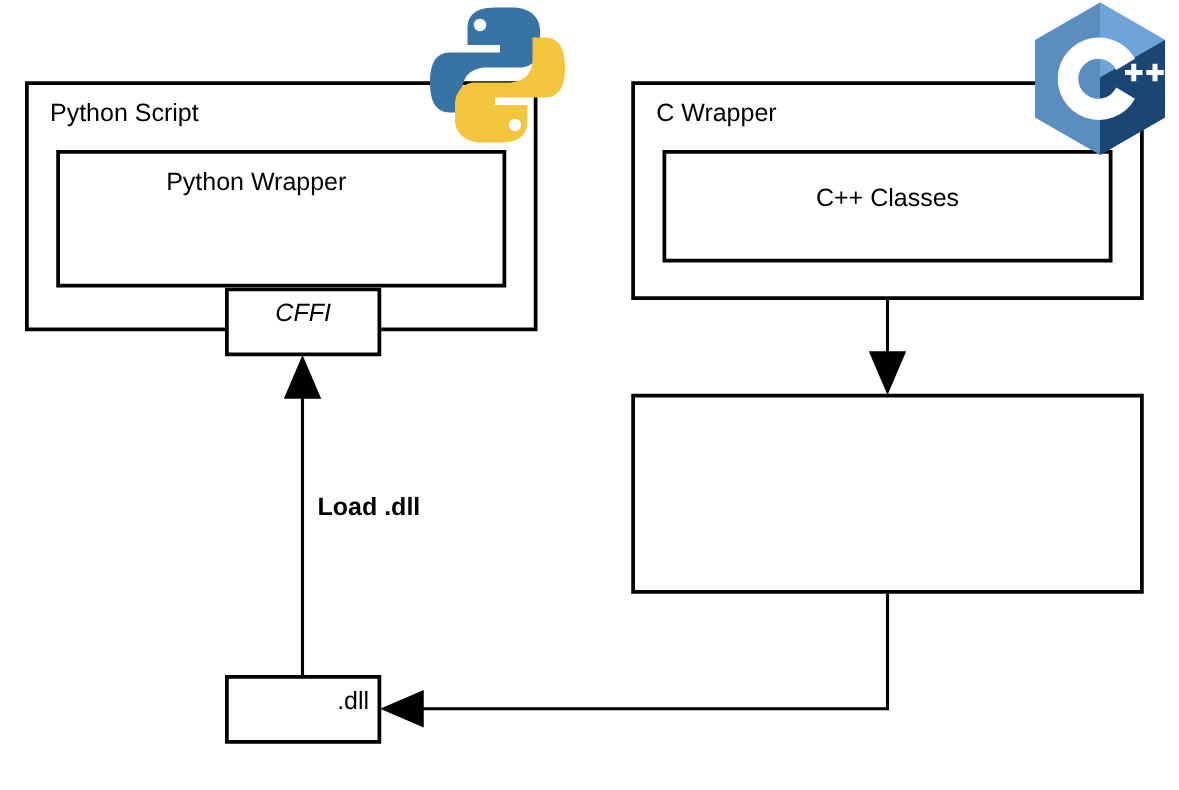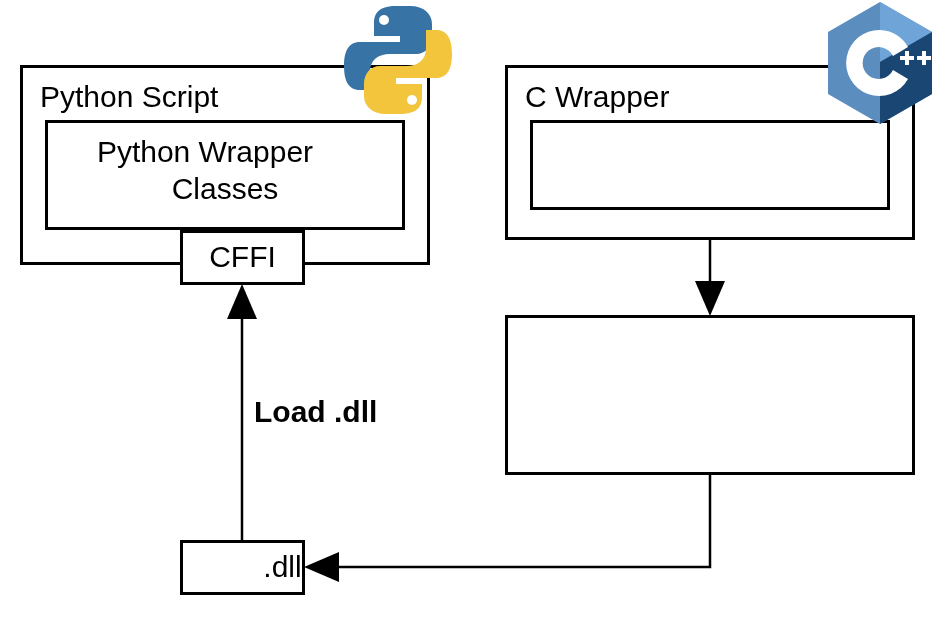--- a/index.html
+++ b/index.html
@@ -17,21 +17,21 @@
     height: 632px;
   }
   .box {
     position: absolute;
     border: 3px solid #000;
     background: #fff;
     box-sizing: border-box;
   }
   .label {
     position: absolute;
-    font-size: 30px;
+    font-size: 20px;
     line-height: 1.15;
     white-space: nowrap;
   }
   .label.center {
     text-align: center;
   }
   svg.arrows {
     position: absolute;
     left: 0; top: 0;
     width: 943px; height: 632px;
@@ -44,29 +44,29 @@
 </head>
 <body>
 
 <div class="stage">
 
   <div class="box" style="left:20px; top:65px; width:410px; height:200px;"></div>
   <div class="label" style="left:40px; top:80px;">Python Script</div>
 
   <div class="box" style="left:45px; top:120px; width:360px; height:110px;"></div>
   <div class="label center" style="left:45px; top:135px; width:320px; text-align:center;">Python Wrapper</div>
-  <div class="label center" style="left:45px; top:172px; width:360px; text-align:center;">Classes</div>
 
   <div class="box" style="left:180px; top:230px; width:125px; height:55px; background:#fff;"></div>
-  <div class="label center" style="left:180px; top:240px; width:125px; text-align:center;">CFFI</div>
+  <div class="label center" style="left:180px; top:240px; width:125px; text-align:center;font-style:italic;">CFFI</div>
 
   <div class="box" style="left:505px; top:65px; width:410px; height:175px;"></div>
   <div class="label" style="left:525px; top:80px;">C Wrapper</div>
 
   <div class="box" style="left:530px; top:120px; width:360px; height:90px;"></div>
+  <div class="label center" style="left:530px; top:148px; width:360px; text-align:center;">C++ Classes</div>
 
   <div class="box" style="left:505px; top:315px; width:410px; height:160px;"></div>
 
   <div class="box" style="left:180px; top:540px; width:125px; height:55px;"></div>
   <div class="label center" style="left:180px; top:550px; width:125px; text-align:center;margin-left:40px;">.dll</div>
 
   <div class="label" style="left:254px; top:395px;font-weight:bold;">Load .dll</div>
 
   <div class="icon" style="left:338px; top:0px; width:120px; height:120px;">
     <svg viewBox="0 0 120 120" width="120" height="120">

